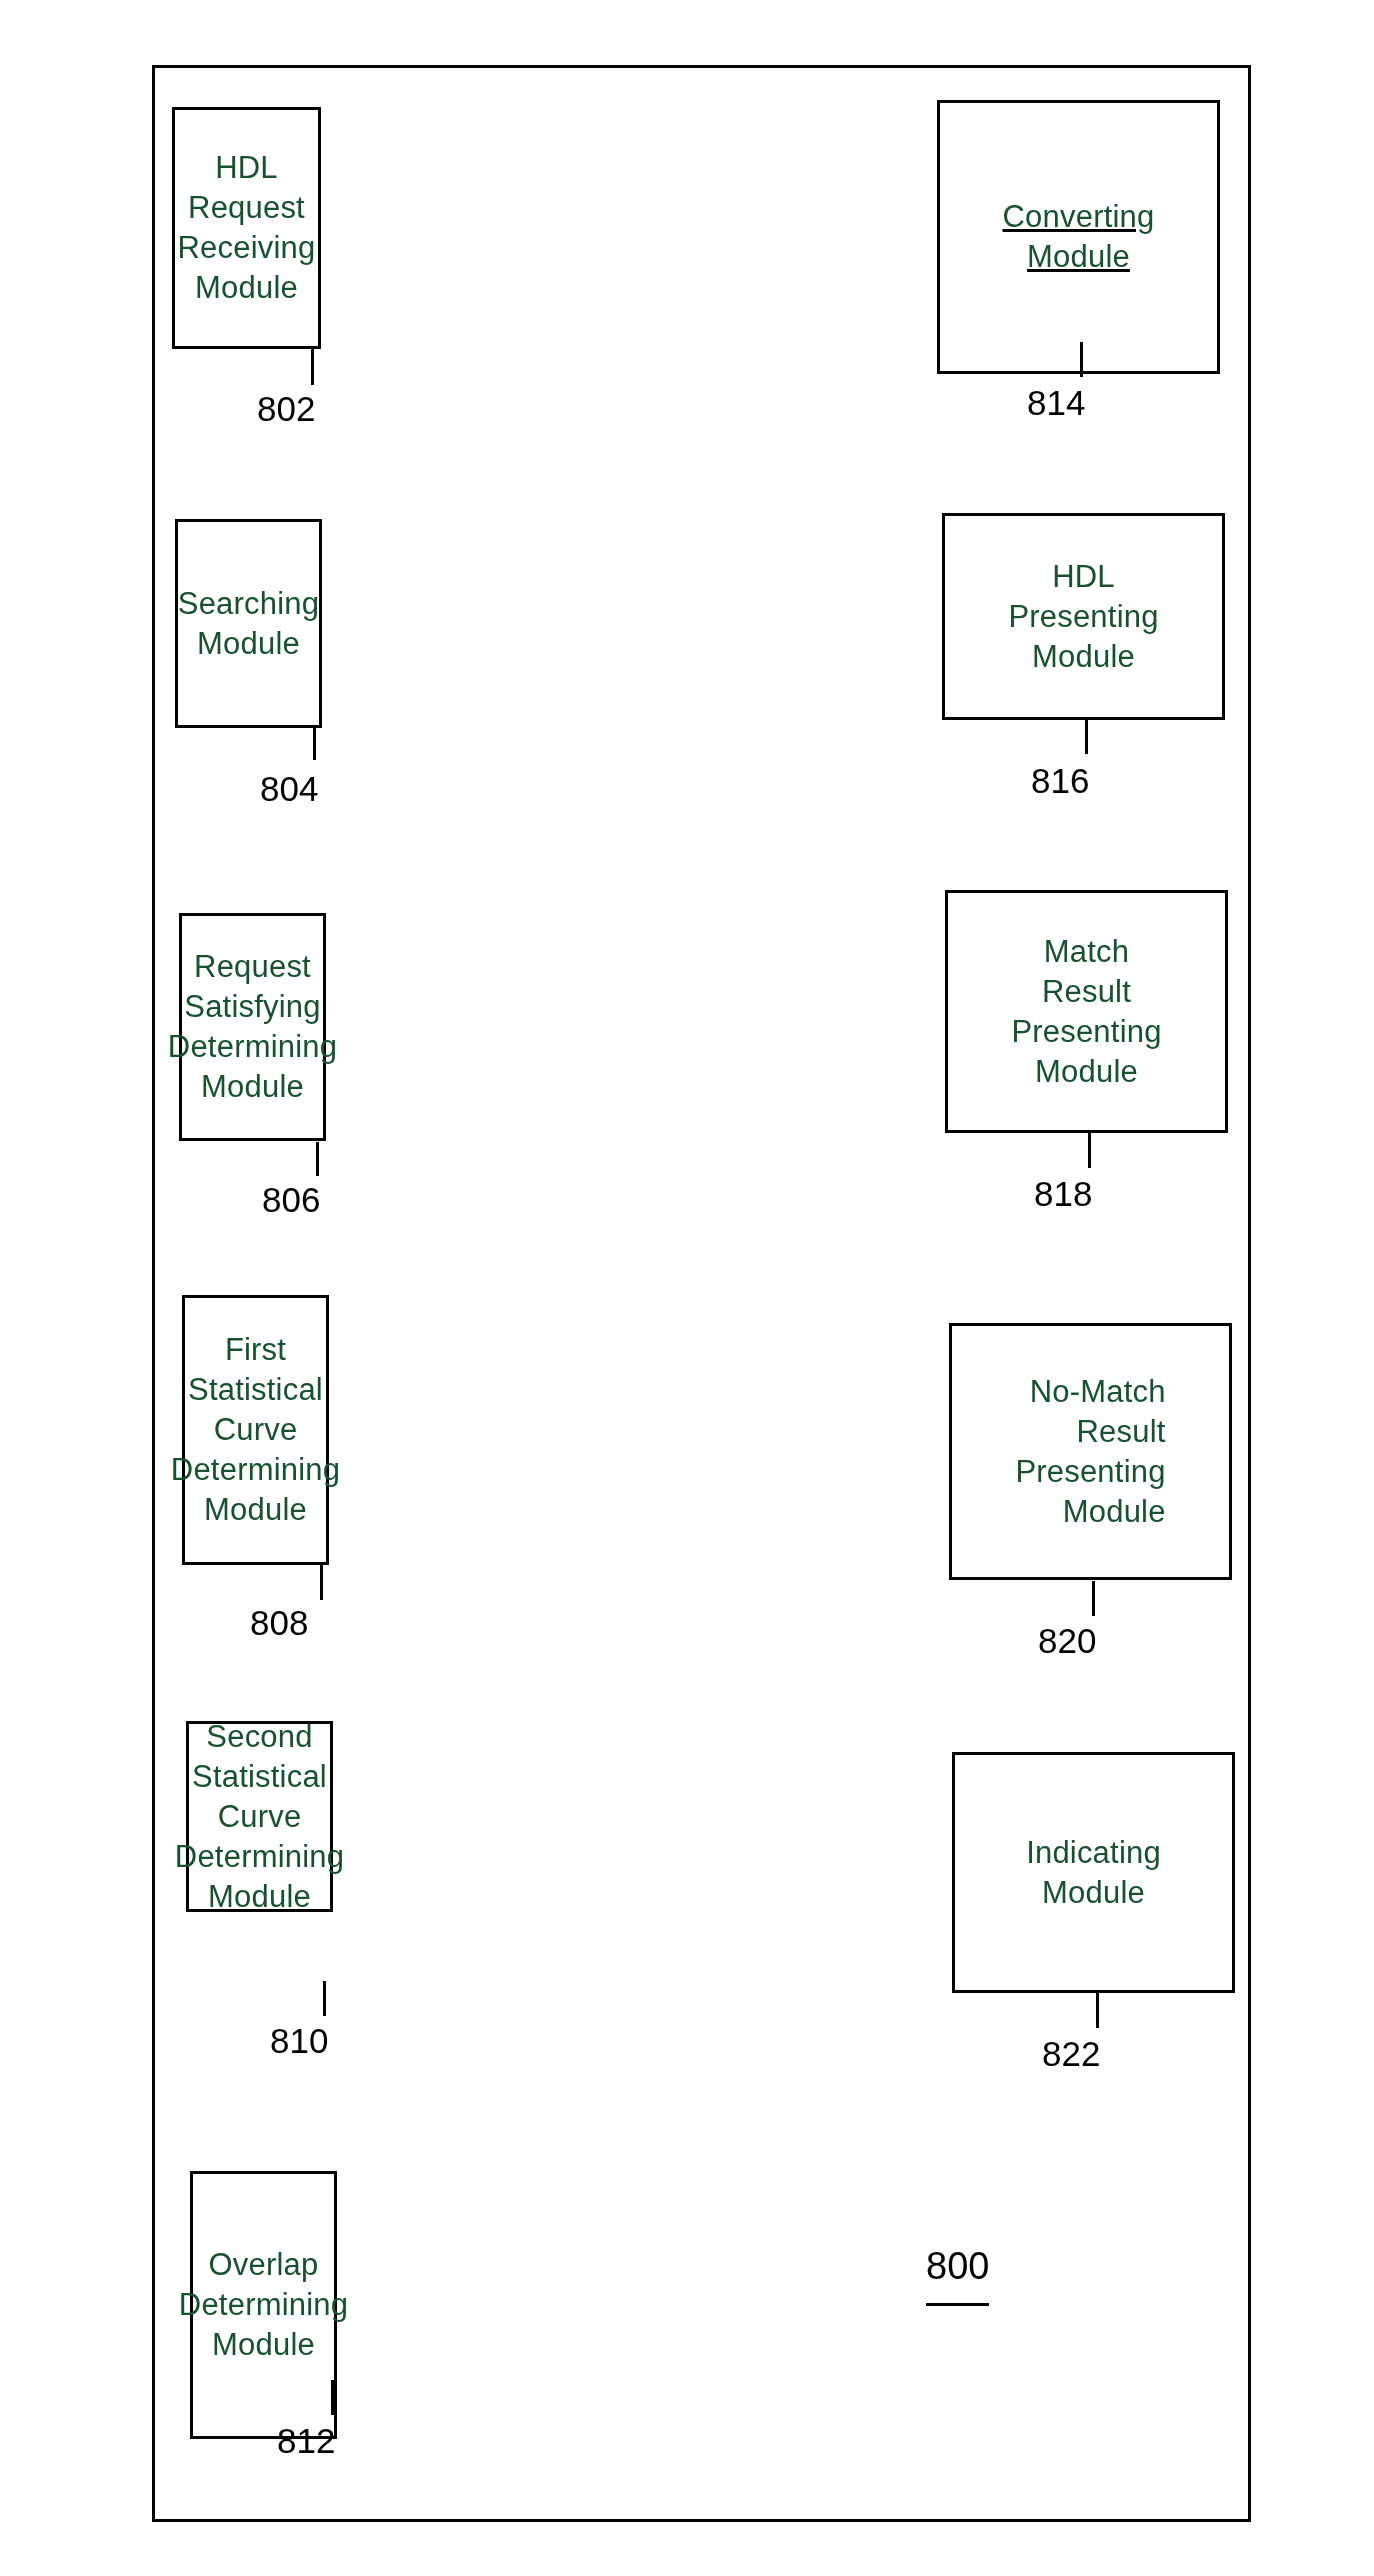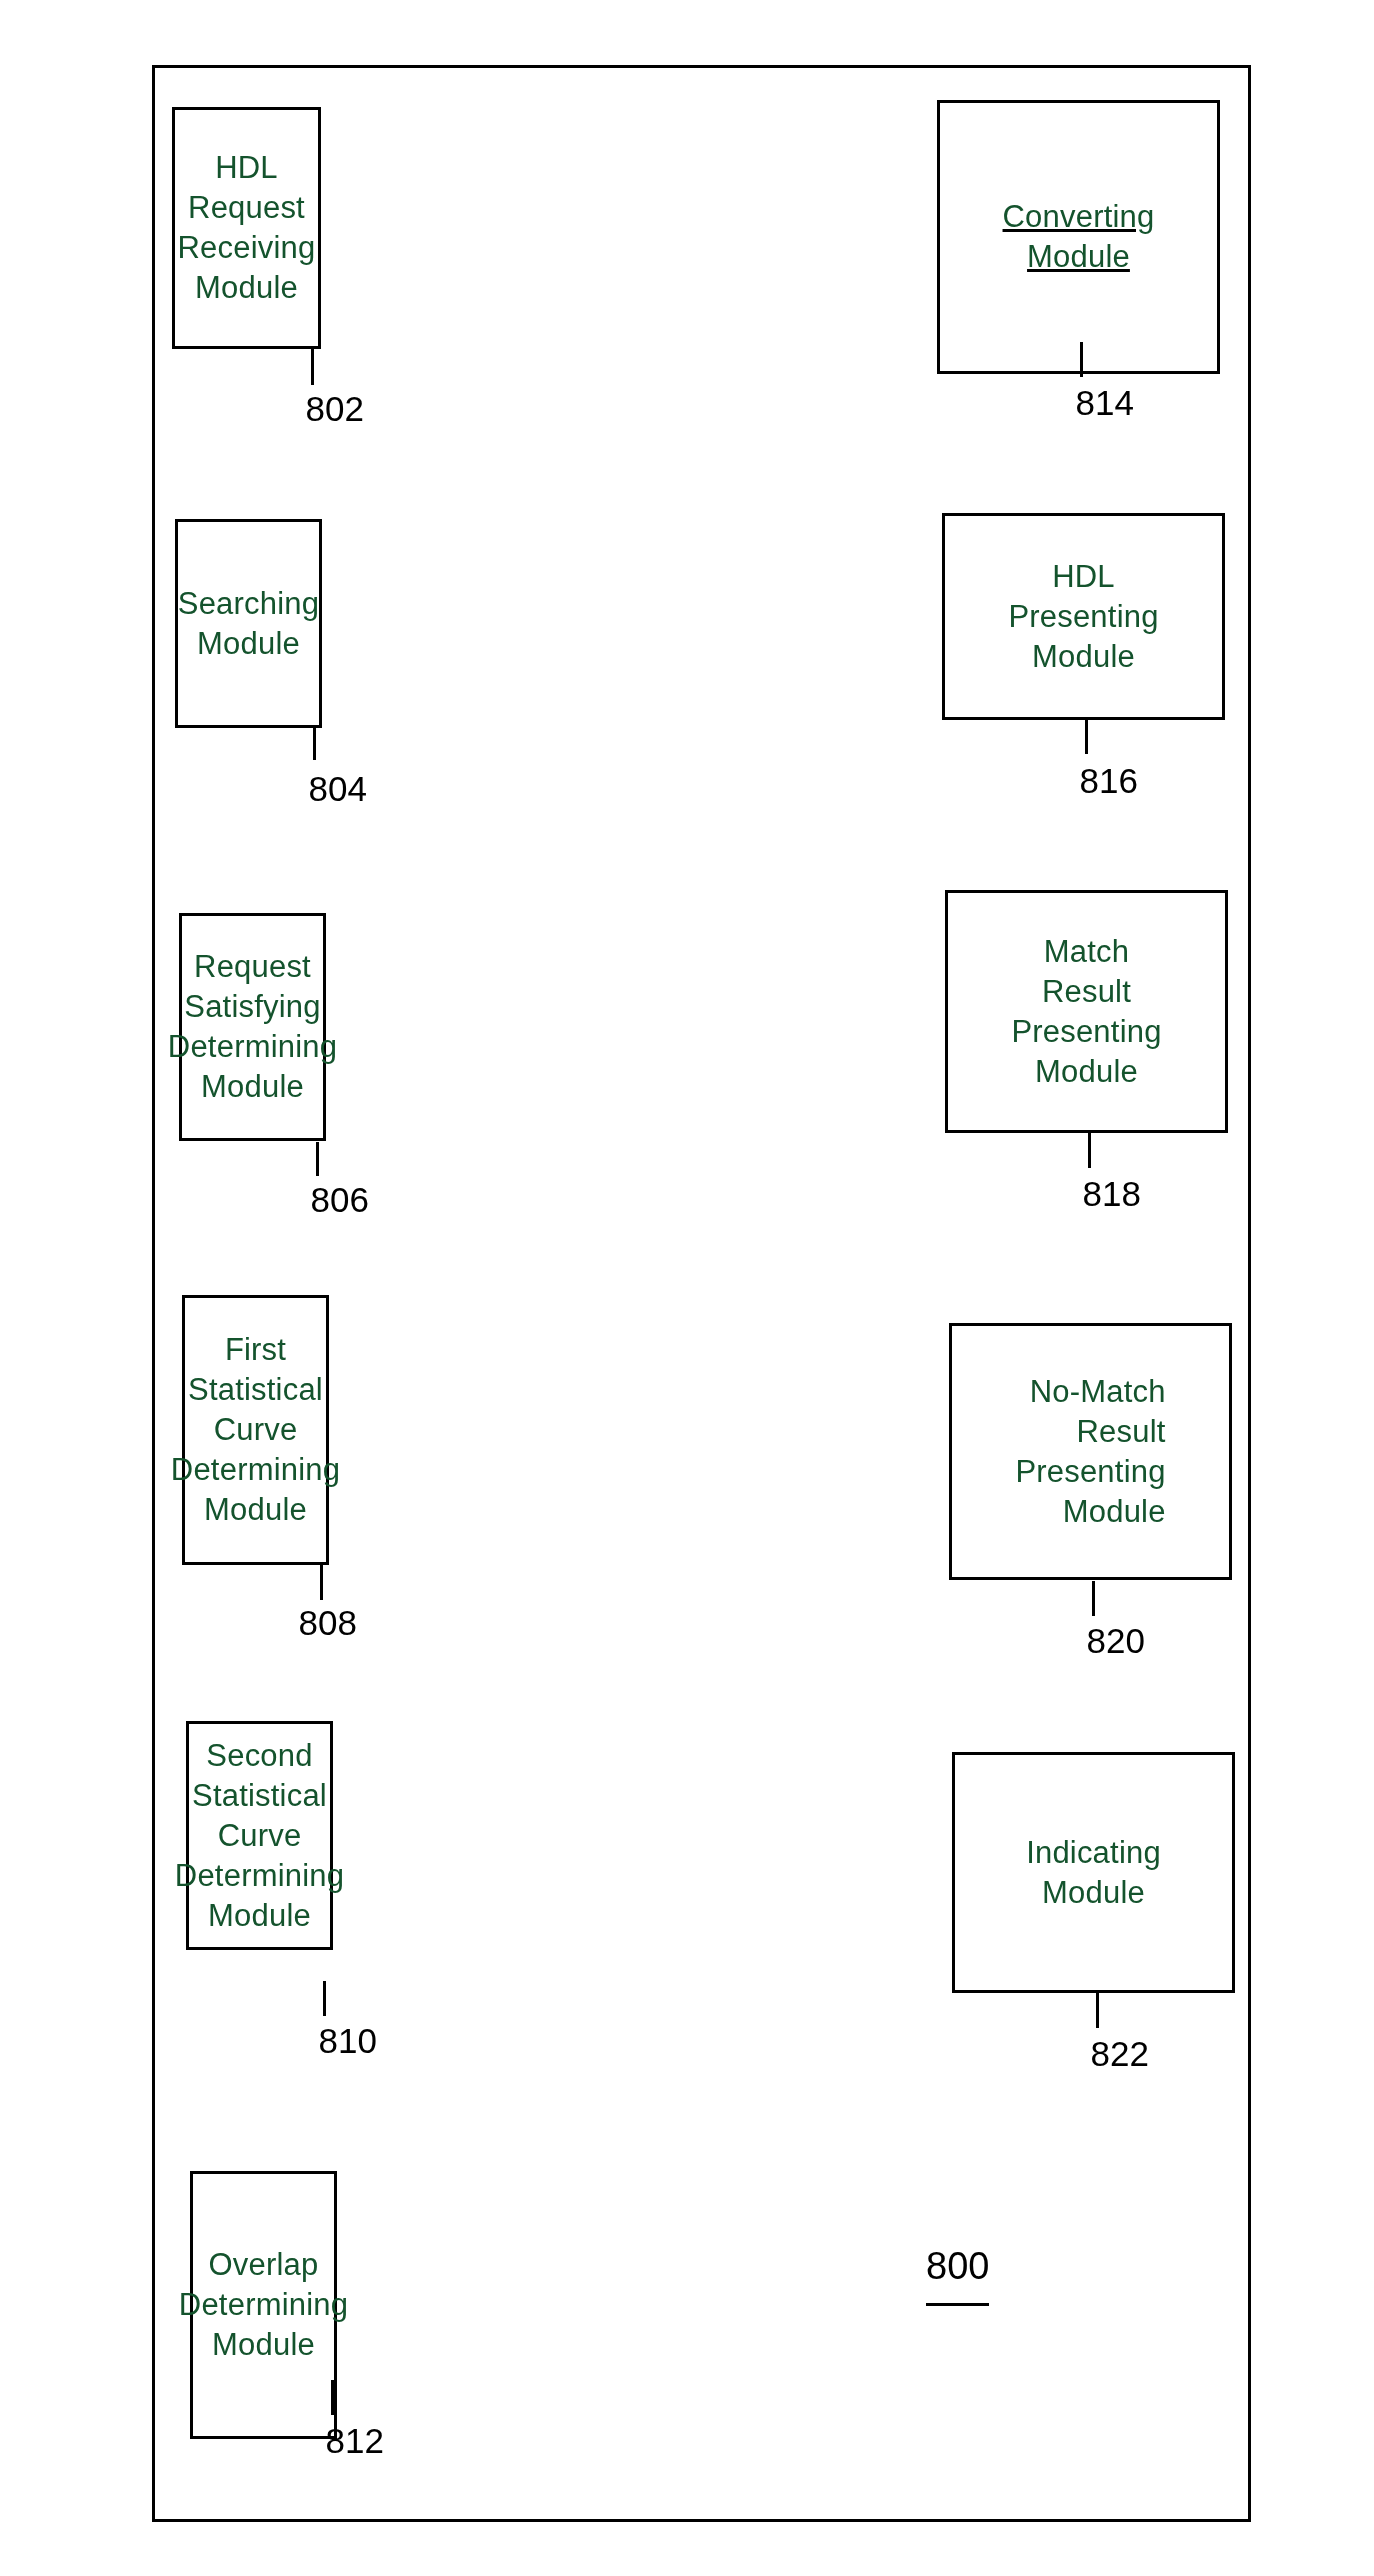--- a/index.html
+++ b/index.html
@@ -62,21 +62,21 @@
     width: 3.1px;
     background: #000000;
   }
 
   
   .ref-numeral {
     position: absolute;
     font-size: 35px;
     line-height: 40px;
     color: #000000;
-    text-align: right;
+    text-align: left;
     white-space: nowrap;
   }
 
   
   #figure-numeral {
     position: absolute;
     font-size: 38px;
     line-height: 43px;
     color: #000000;
     white-space: nowrap;
@@ -122,21 +122,21 @@
   <div class="module-block" style="left:182px; top:1295px; width:147px; height:270px;">
     <span class="module-label">First
 Statistical
 Curve
 Determining
 Module</span>
   </div>
   <div class="leader-tick" style="left:320px; top:1565px; height:35px;"></div>
   <div class="ref-numeral" style="left:250px; top:1603px; width:107px;">808</div>
 
-  <div class="module-block" style="left:186px; top:1721px; width:147px; height:229px;">
+  <div class="module-block" style="left:186px; top:1721px; width:147px; height:191px;">
     <span class="module-label">Second
 Statistical
 Curve
 Determining
 Module</span>
   </div>
   <div class="leader-tick" style="left:323px; top:1981px; height:35px;"></div>
   <div class="ref-numeral" style="left:270px; top:2021px; width:107px;">810</div>
 
   <div class="module-block" style="left:190px; top:2171px; width:147px; height:268px;">

